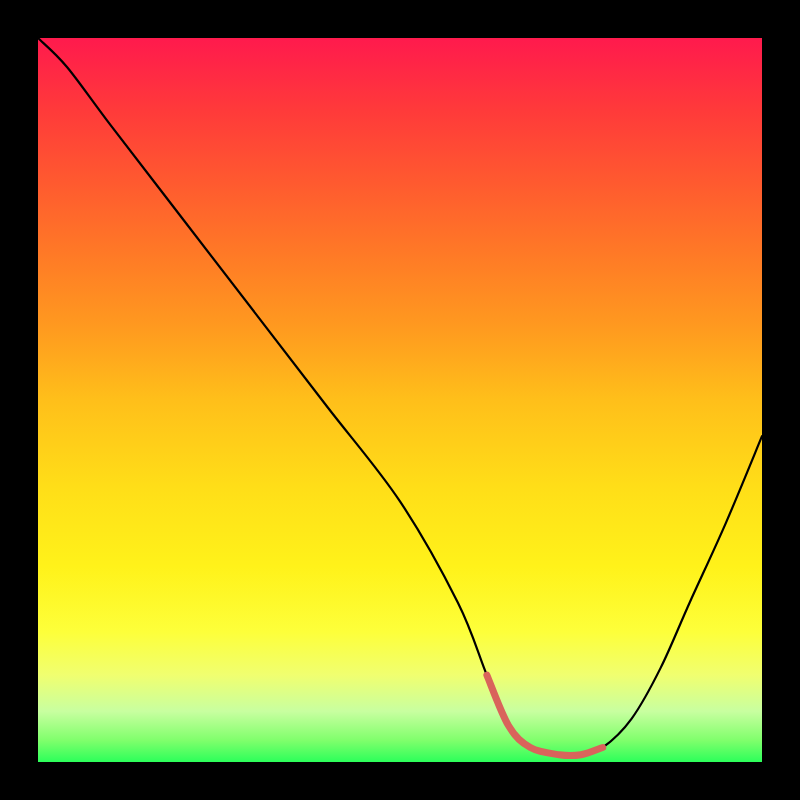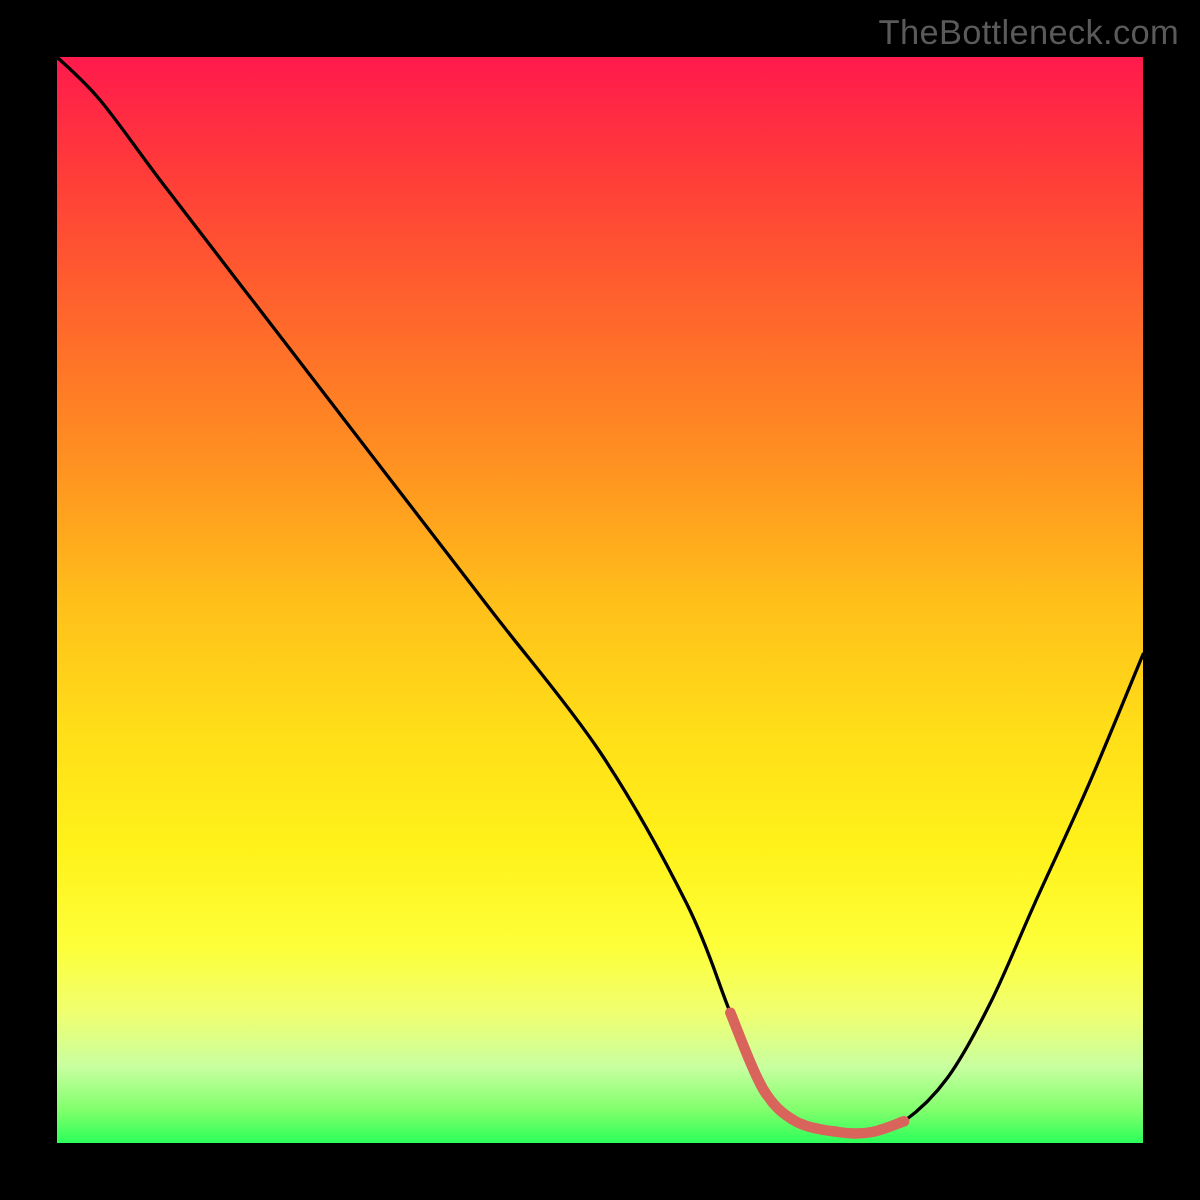--- a/index.html
+++ b/index.html
@@ -63,14 +63,13 @@
 
 <div class="frame">
 
   <div class="plot-area">
     <svg class="curve-svg" viewBox="0 0 724 724" preserveAspectRatio="none">
       <path id="main-curve" fill="none" stroke="#000000" stroke-width="2.2" stroke-linejoin="round" stroke-linecap="round" d="M 0 0 C 4.826666666666667 4.826666666666672, 16.89333333333333 14.480000000000038, 28.96 28.960000000000036 C 41.02666666666667 43.44000000000003, 53.093333333333334 61.540000000000006, 72.4 86.88 C 91.70666666666668 112.21999999999998, 120.66666666666669 149.62666666666667, 144.8 181 C 168.93333333333334 212.37333333333333, 193.06666666666666 243.74666666666667, 217.2 275.12 C 241.33333333333331 306.49333333333334, 265.4666666666667 337.8666666666667, 289.6 369.24 C 313.73333333333335 400.61333333333334, 340.28000000000003 430.78000000000003, 362 463.36 C 383.71999999999997 495.94, 405.43999999999994 535.76, 419.91999999999996 564.72 C 434.4 593.6800000000001, 440.43333333333334 616.6066666666667, 448.88 637.12 C 457.32666666666665 657.6333333333333, 463.36 675.7333333333333, 470.6 687.8 C 477.84000000000003 699.8666666666666, 483.8733333333334 704.6933333333333, 492.32000000000005 709.52 C 500.7666666666667 714.3466666666667, 512.8333333333333 715.5533333333333, 521.28 716.76 C 529.7266666666667 717.9666666666667, 535.76 717.9666666666667, 543 716.76 C 550.24 715.5533333333333, 556.2733333333333 715.5533333333333, 564.72 709.52 C 573.1666666666667 703.4866666666667, 584.0266666666666 693.8333333333333, 593.68 680.56 C 603.3333333333333 667.2866666666666, 612.9866666666667 649.1866666666666, 622.64 629.88 C 632.2933333333333 610.5733333333334, 640.74 588.8533333333334, 651.6 564.72 C 662.46 540.5866666666667, 675.7333333333333 512.8333333333334, 687.8 485.08 C 699.8666666666666 457.32666666666665, 717.9666666666667 412.68, 724 398.2"></path>
       <path id="trough-accent" fill="none" stroke="#d9645b" stroke-width="7" stroke-linecap="round" d="M 448.88 637.12 C 452.5 645.5666666666666, 463.36 675.7333333333333, 470.6 687.8 C 477.84000000000003 699.8666666666666, 483.8733333333334 704.6933333333333, 492.32000000000005 709.52 C 500.7666666666667 714.3466666666667, 512.8333333333333 715.5533333333333, 521.28 716.76 C 529.7266666666667 717.9666666666667, 535.76 717.9666666666667, 543 716.76 C 550.24 715.5533333333333, 561.1 710.7266666666667, 564.72 709.52"></path>
     </svg>
   </div>
 
-  <div class="watermark">TheBottleneck.com</div>
 </div>
 
 </body></html>

